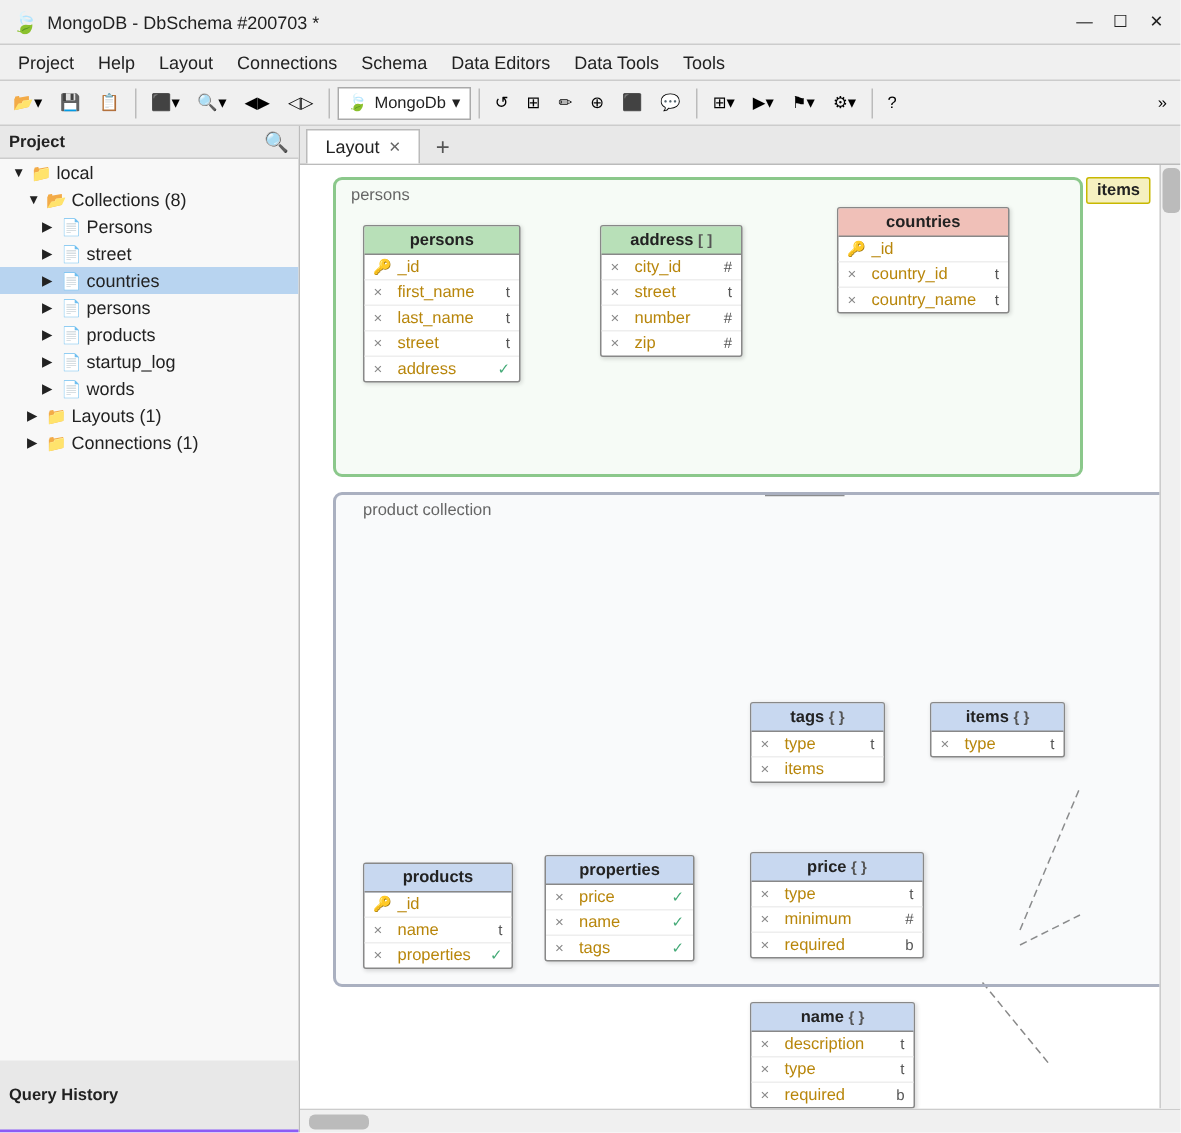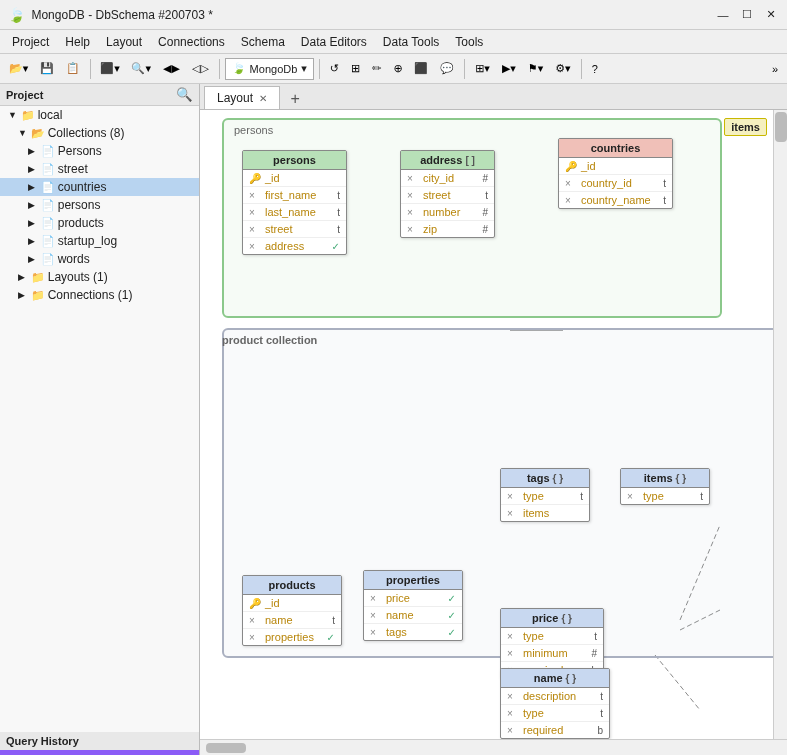--- a/index.html
+++ b/index.html
@@ -31,21 +31,21 @@
     #sidebar-header { background: #e8e8e8; padding: 3px 6px; font-size: 11px; font-weight: bold; display: flex; align-items: center; justify-content: space-between; border-bottom: 1px solid #ccc; }
     #sidebar-content { flex: 1; overflow-y: auto; font-size: 12px; }
     .tree-item { padding: 2px 4px; cursor: pointer; display: flex; align-items: center; gap: 3px; white-space: nowrap; }
     .tree-item.selected { background: #b8d4f0; }
     .tree-arrow { font-size: 9px; width: 10px; display: inline-block; }
     .tree-icon { font-size: 11px; }
     .tree-label { font-size: 12px; }
     .indent1 { padding-left: 8px; }
     .indent2 { padding-left: 18px; }
     .indent3 { padding-left: 28px; }
-    #query-history-header { background: #e8e8e8; padding: 3px 6px; font-size: 11px; font-weight: bold; border-bottom: 5px solid #8b5cf6; }
+    #query-history-header { background: #e8e8e8; padding: 17px 6px; font-size: 11px; font-weight: bold; border-bottom: 2px solid #8b5cf6; }
     #perspective-section { height: 160px; border-top: 1px solid #bbb; }
     #perspective-header { background: #e8e8e8; padding: 3px 6px; font-size: 11px; font-weight: bold; border-bottom: 1px solid #ccc; }
     #perspective-canvas { background: white; height: 130px; position: relative; overflow: hidden; }
 
     
     #diagram-area { flex: 1; display: flex; flex-direction: column; overflow: hidden; }
     #tabs-bar { background: #e8e8e8; height: 26px; display: flex; align-items: flex-end; padding: 0 4px; border-bottom: 1px solid #bbb; }
     .tab { padding: 4px 12px; background: white; border: 1px solid #bbb; border-bottom: none; cursor: pointer; font-size: 12px; display: flex; align-items: center; gap: 6px; margin-right: 2px; }
     .tab .close-x { font-size: 10px; color: #666; }
     .tab-add { padding: 2px 8px; background: transparent; border: none; cursor: pointer; font-size: 16px; line-height: 1; color: #555; }
@@ -235,21 +235,21 @@
 
         <line x1="455" y1="545" x2="500" y2="600" stroke="#888" stroke-width="1" stroke-dasharray="5,3"></line>
 
         <line x1="590" y1="410" x2="650" y2="410" stroke="#888" stroke-width="1" stroke-dasharray="5,3"></line>
       </svg>
 
       <div class="collection-outline" style="left:22px;top:8px;width:500px;height:200px;"></div>
       <div class="collection-label" style="left:30px;top:14px;">persons</div>
 
       <div class="collection-outline product" style="left:22px;top:218px;width:560px;height:330px;"></div>
-      <div class="collection-label" style="left:18px;top:224px;font-weight:bold;">product collection</div>
+      <div class="collection-label" style="left:38px;top:224px;">product collection</div>
 
       <div class="items-badge" style="right:20px;top:8px;">items</div>
 
       <div class="db-table" style="left:42px;top:40px;width:105px;">
         <div class="db-table-header green">persons</div>
         <div class="db-table-row">
           <span class="row-icon key">🔑</span>
           <span class="row-name">_id</span>
         </div>
         <div class="db-table-row">
@@ -374,21 +374,21 @@
         <div class="db-table-header blue">
           items <span style="font-size:10px;color:#555">{ }</span>
         </div>
         <div class="db-table-row">
           <span class="row-icon">×</span>
           <span class="row-name">type</span>
           <span class="row-type">t</span>
         </div>
       </div>
 
-      <div class="db-table" style="left:300px;top:458px;width:104px;margin-top:40px;">
+      <div class="db-table" style="left:300px;top:458px;width:116px;">
         <div class="db-table-header blue">
           price <span style="font-size:10px;color:#555">{ }</span>
         </div>
         <div class="db-table-row">
           <span class="row-icon">×</span>
           <span class="row-name">type</span>
           <span class="row-type">t</span>
         </div>
         <div class="db-table-row">
           <span class="row-icon">×</span>

